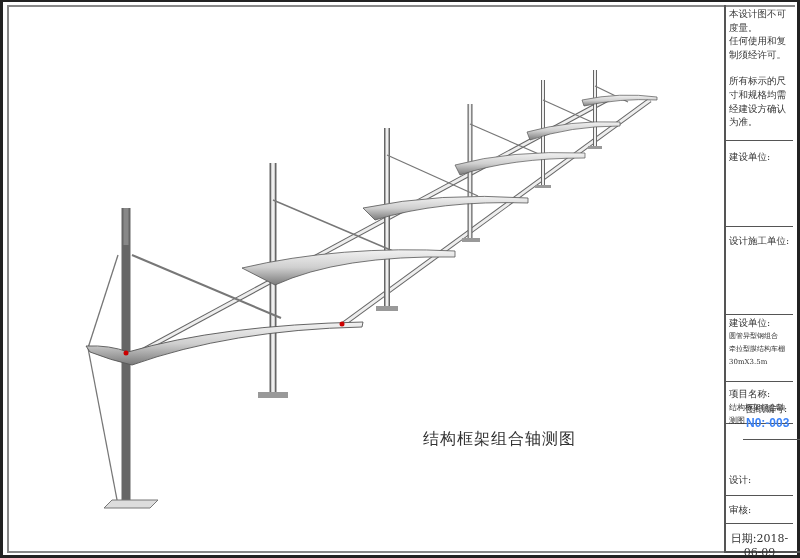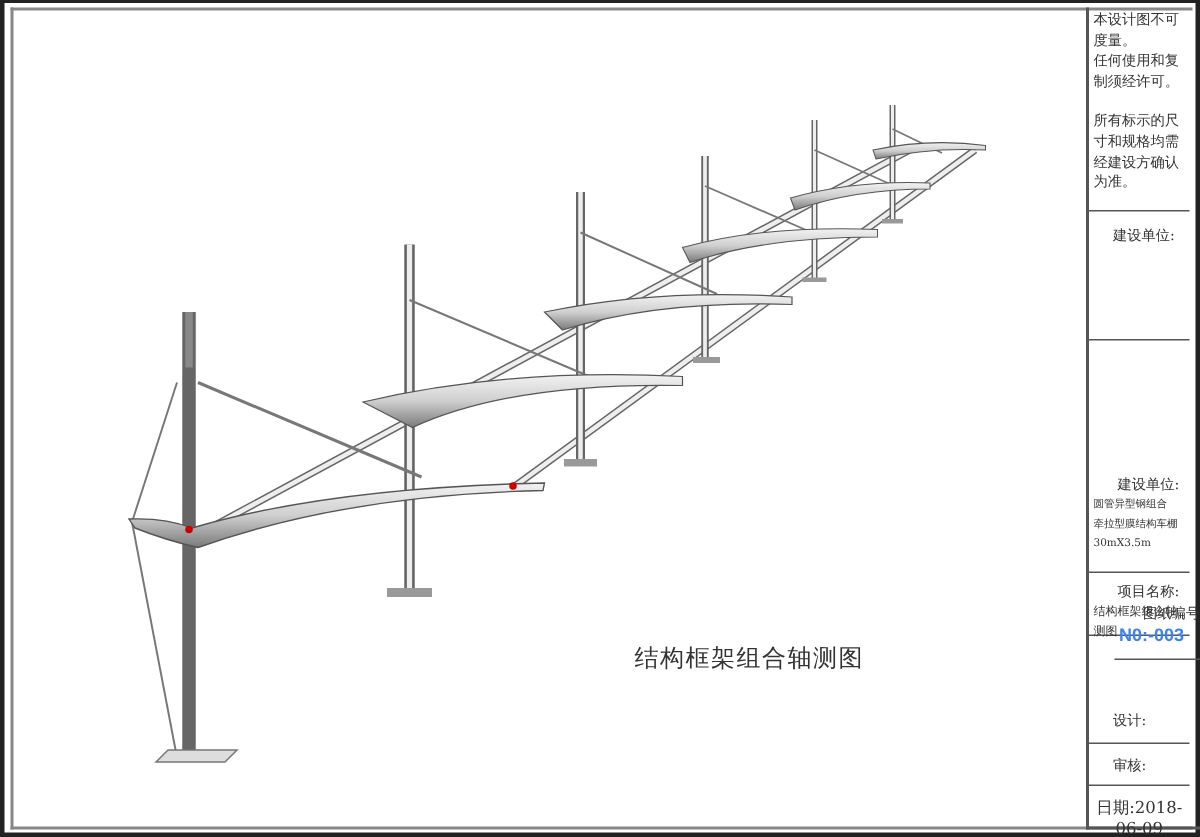--- a/index.html
+++ b/index.html
@@ -4,21 +4,21 @@
 <style>
   html, body { margin:0; padding:0; background:#ffffff; }
   body { width:800px; height:558px; position:relative; overflow:hidden; font-family:"DejaVu Sans", sans-serif; }
   .outer { position:absolute; left:0; top:0; width:800px; height:558px; box-sizing:border-box; border:3px solid #222; border-top-width:2px; background:#fff; }
   .inner { position:absolute; left:7px; top:5px; width:788px; height:548px; box-sizing:border-box; border:2px solid #888; border-right:none; }
   .drawing { position:absolute; left:9px; top:7px; width:715px; height:544px; }
   .caption { position:absolute; left:423px; top:429px; font-size:16px; color:#333; letter-spacing:1px; font-family:"DejaVu Serif", serif; }
   .tb { position:absolute; left:724px; top:5px; width:90px; height:548px; box-sizing:border-box; border-left:2px solid #555; border-right:2px solid #555; border-bottom:2px solid #555; }
   .cell { position:absolute; left:0; width:67px; box-sizing:border-box; border-bottom:1px solid #555; padding:2px 3px; color:#333; font-family:"DejaVu Serif", serif; }
   .note { font-size:9.5px; line-height:13.6px; }
-  .lbl { font-size:9.5px;padding-left:16px; }
+  .lbl { font-size:9.5px; }
   .sub { font-size:7px; line-height:13px; }
   .big { font-size:12px; font-family:"Liberation Sans", sans-serif; font-weight:bold; color:#3b82f6; }
 </style>
 </head>
 <body>
 
 <div class="outer"></div>
 <div class="inner"></div>
 
 <svg class="drawing" viewBox="9 7 715 544" width="715" height="544">
@@ -103,20 +103,23 @@
     <div>制须经许可。</div>
     <div style="height:13px"></div>
     <div>所有标示的尺</div>
     <div>寸和规格均需</div>
     <div>经建设方确认</div>
     <div>为准。</div>
   </div>
   <div class="cell lbl" style="top:136px;height:86px;padding-top:10px;">
     <span>建设单位:</span>
   </div>
+  <div class="cell lbl" style="top:222px;height:88px;padding-top:8px;">
+    <span>设计施工单位:</span>
+  </div>
   <div class="cell" style="top:310px;height:67px;">
     <div class="lbl">建设单位:</div>
     <div class="sub">圆管异型钢组合</div>
     <div class="sub">牵拉型膜结构车棚</div>
     <div class="sub">30mX3.5m</div>
   </div>
   <div class="cell" style="top:377px;height:42px;padding-top:6px;">
     <div class="lbl">项目名称:</div>
     <div class="sub" style="font-size:8px">结构框架组合轴测图</div>
   </div>

